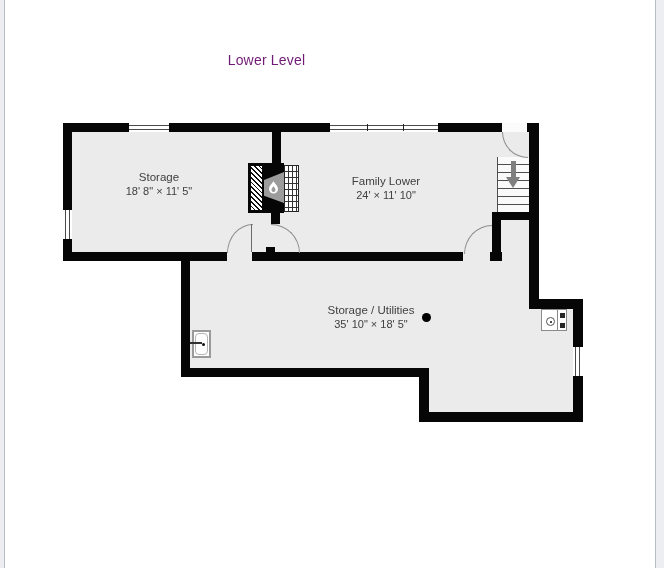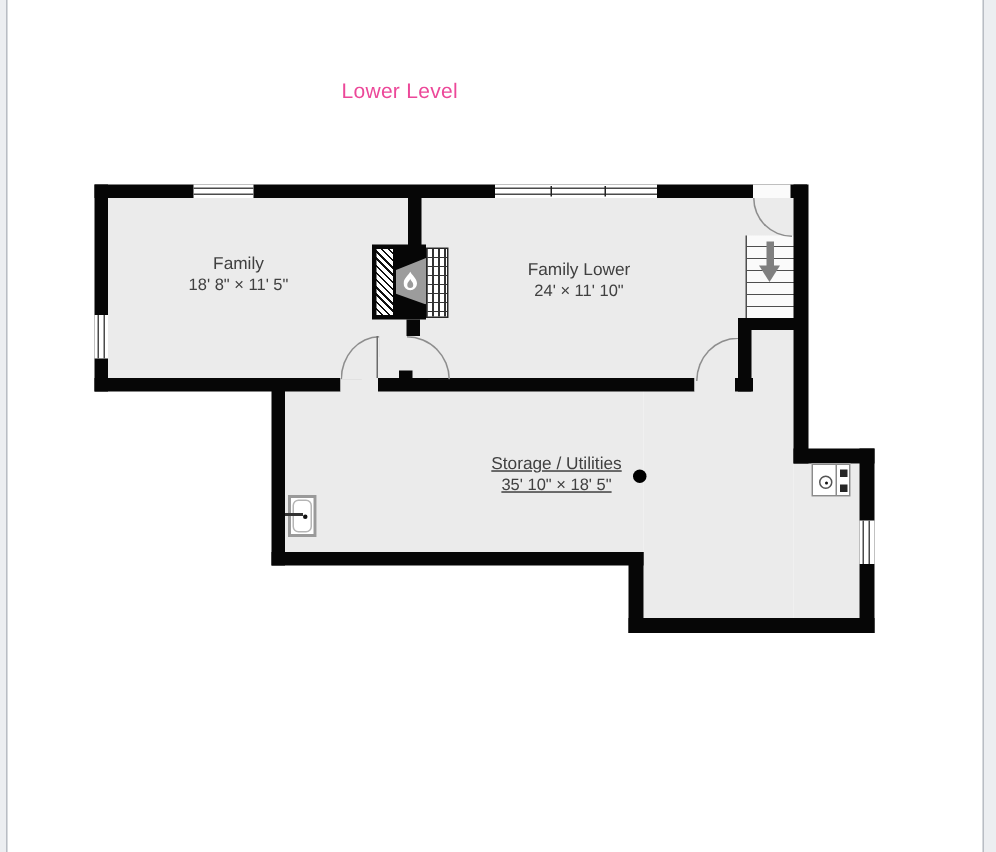--- a/index.html
+++ b/index.html
@@ -5,21 +5,21 @@
   html,body{margin:0;padding:0;}
   body{
     width:664px;height:568px;position:relative;background:#ffffff;
     font-family:"Liberation Sans", sans-serif;overflow:hidden;
   }
   .edge-band{position:absolute;top:0;height:568px;background:#eceef1;}
   #edge-left{left:0;width:4px;border-right:1px solid #b9bdc4;}
   #edge-right{left:655px;width:9px;border-left:1px solid #b9bdc4;}
   #title{
     position:absolute;left:0;top:52px;width:533px;text-align:center;
-    font-size:14px;color:#ec4899;letter-spacing:.2px;
+    font-size:14px;color:#701a75;letter-spacing:.2px;
   }
   .abs{position:absolute;}
   .floor{position:absolute;background:#ebebeb;}
   .wall{position:absolute;background:#060606;}
   .gap-fill{position:absolute;background:#ebebeb;}
   .window{position:absolute;background:#ffffff;}
   .wline-h{position:absolute;height:1px;background:#4b4b4b;}
   .wline-v{position:absolute;width:1px;background:#4b4b4b;}
   .mullion{position:absolute;width:1px;height:7px;background:#222;}
   .arc{position:absolute;border:0 solid #8d8d8d;}
@@ -156,25 +156,25 @@
     <div id="appliance-circle">
       <div id="appliance-circle-dot"></div>
     </div>
     <div class="appliance-sq" style="top:3px;"></div>
     <div class="appliance-sq" style="top:13px;"></div>
   </div>
 
   <div id="column-dot"></div>
 
   <div class="room-label" style="left:159px;top:184px;">
-    <div class="room-name">Family</div>
+    <div class="room-name">Storage</div>
     <div class="room-dims">18' 8" × 11' 5"</div>
   </div>
   <div class="room-label" style="left:386px;top:188px;">
     <div class="room-name">Family Lower</div>
     <div class="room-dims">24' × 11' 10"</div>
   </div>
-  <div class="room-label" style="left:371px;top:317px;text-decoration:underline;">
+  <div class="room-label" style="left:371px;top:317px;">
     <div class="room-name">Storage / Utilities</div>
     <div class="room-dims">35' 10" × 18' 5"</div>
   </div>
 
 </div>
 
 </body></html>

